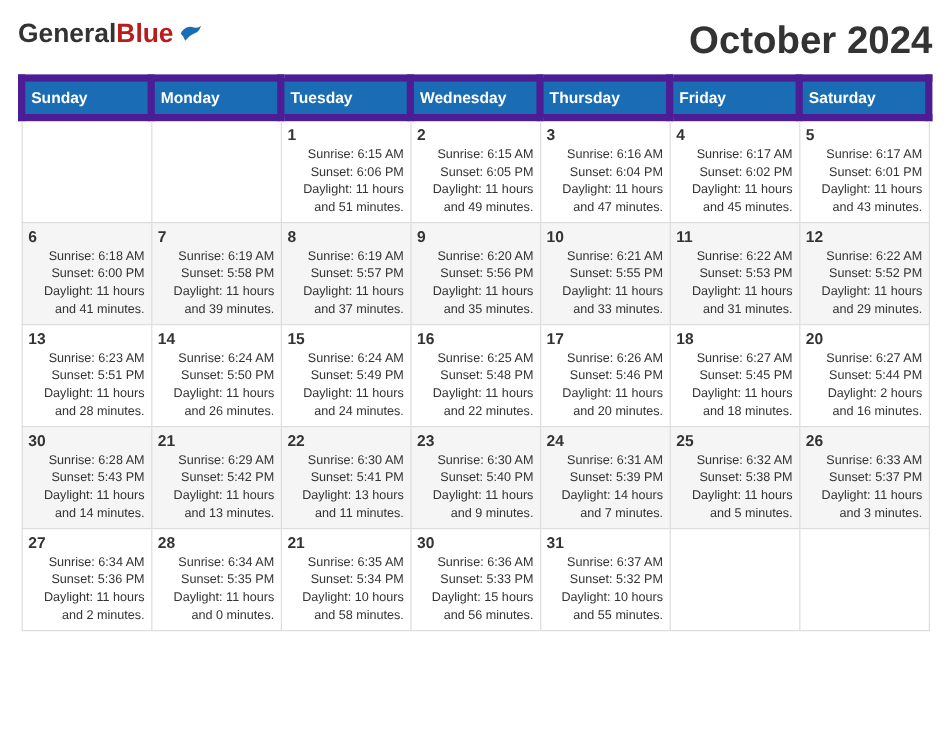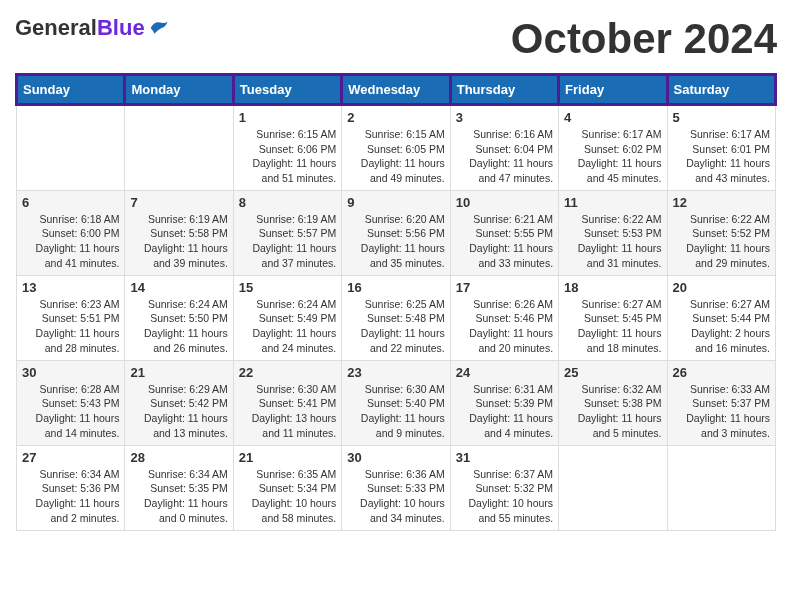--- a/index.html
+++ b/index.html
@@ -22,50 +22,50 @@
       align-items: center;
     }
     .logo-text {
       display: flex;
       align-items: center;
       font-size: 22px;
       font-weight: bold;
       color: #333;
     }
     .logo-general { color: #333; }
-    .logo-blue { color: #6d28d9; }
+    .logo-blue { color: #b91c1c; }
     .logo-bird {
       width: 22px;
       height: 18px;
       margin-left: 2px;
     }
     .title-area { text-align: right; }
     .month-title {
-      font-size: 42px;
+      font-size: 32px;
       font-weight: bold;
       color: #333;
     }
     .location {
       font-size: 16px;
       color: #555;
       margin-top: 2px;
     }
     table {
       width: 100%;
       border-collapse: collapse;
       table-layout: fixed;
     }
     th {
       background-color: #1a6db5;
       color: #fff;
       text-align: left;
       padding: 6px 5px;
       font-size: 13px;
       font-weight: bold;
-      border: 3px solid #4c1d95;
+      border: 6px solid #4c1d95;
     }
     td {
       vertical-align: top;
       padding: 4px 5px;
       border: 1px solid #ddd;
       font-size: 11px;
       color: #333;
       height: 85px;
       background: #fff;
     }
@@ -306,21 +306,21 @@
           <span>Sunrise: 6:30 AM</span><br>
           <span>Sunset: 5:40 PM</span><br>
           <span>Daylight: 11 hours and 9 minutes.</span>
         </div>
       </td>
         <td>
         <span class="day-number">24</span>
         <div class="day-info">
           <span>Sunrise: 6:31 AM</span><br>
           <span>Sunset: 5:39 PM</span><br>
-          <span>Daylight: 11 hours and 4 minutes.</span>
+          <span>Daylight: 14 hours and 7 minutes.</span>
         </div>
       </td>
         <td>
         <span class="day-number">25</span>
         <div class="day-info">
           <span>Sunrise: 6:32 AM</span><br>
           <span>Sunset: 5:38 PM</span><br>
           <span>Daylight: 11 hours and 5 minutes.</span>
         </div>
       </td>
@@ -356,21 +356,21 @@
           <span>Sunrise: 6:35 AM</span><br>
           <span>Sunset: 5:34 PM</span><br>
           <span>Daylight: 10 hours and 58 minutes.</span>
         </div>
       </td>
         <td>
         <span class="day-number">30</span>
         <div class="day-info">
           <span>Sunrise: 6:36 AM</span><br>
           <span>Sunset: 5:33 PM</span><br>
-          <span>Daylight: 10 hours and 34 minutes.</span>
+          <span>Daylight: 15 hours and 56 minutes.</span>
         </div>
       </td>
         <td>
         <span class="day-number">31</span>
         <div class="day-info">
           <span>Sunrise: 6:37 AM</span><br>
           <span>Sunset: 5:32 PM</span><br>
           <span>Daylight: 10 hours and 55 minutes.</span>
         </div>
       </td>

